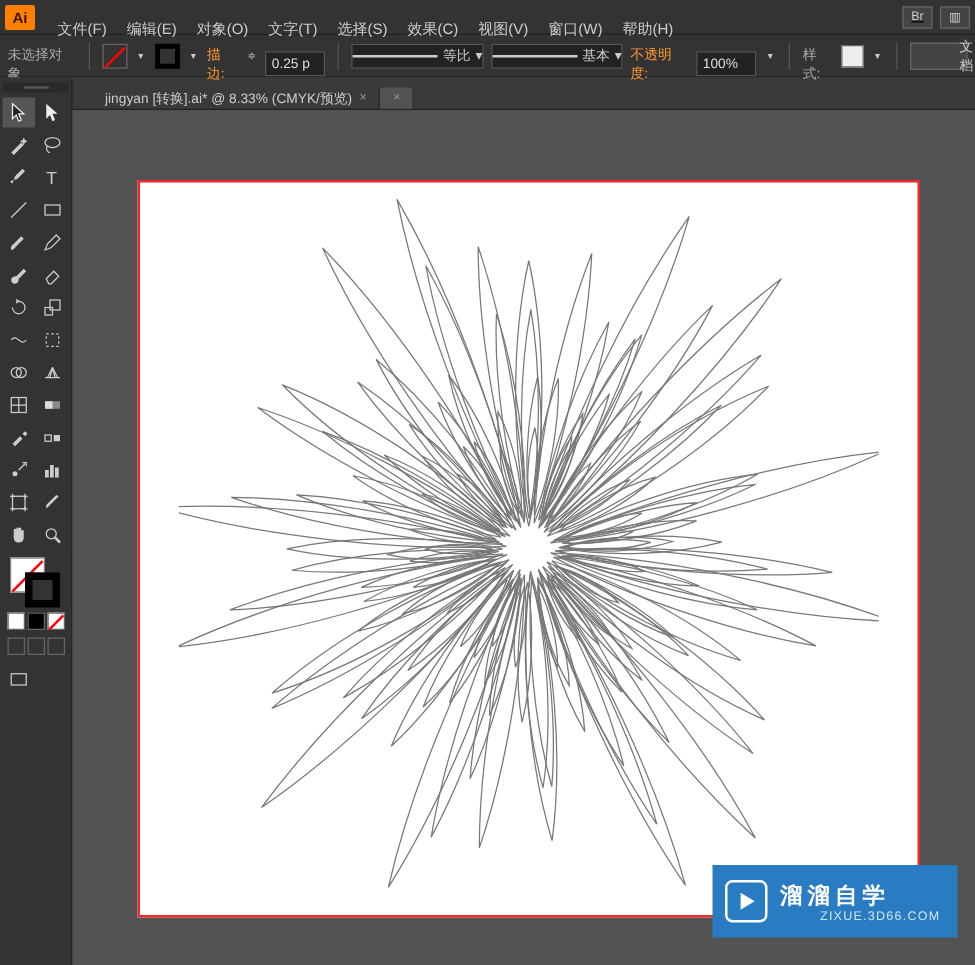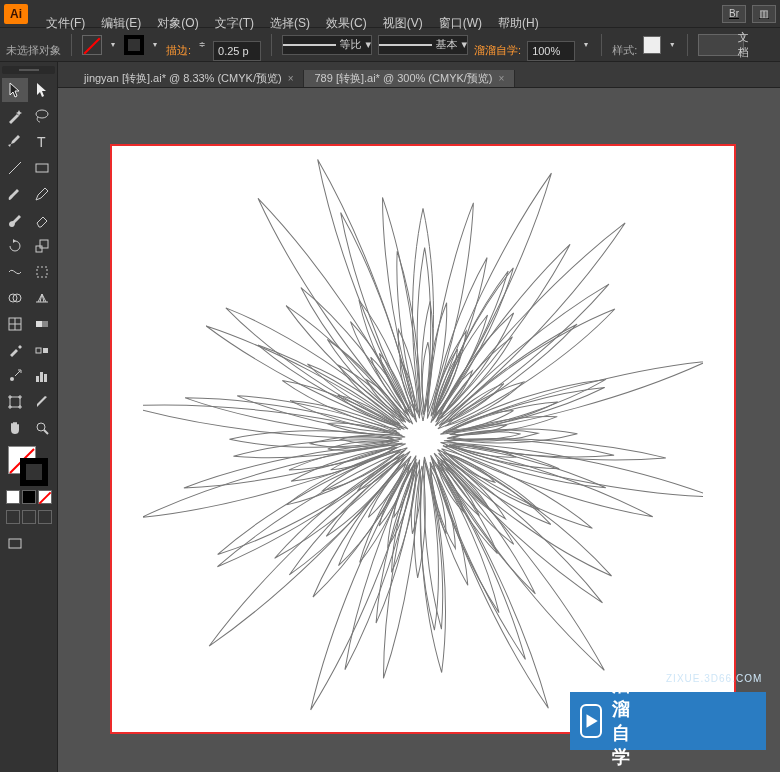--- a/index.html
+++ b/index.html
@@ -14,21 +14,21 @@
 
   
   .options-bar { height: 34px; background: #333; display: flex; align-items: center; padding: 0 6px; border-bottom: 1px solid #222; gap: 6px; }
   .opt-label { color: #aaa; font-size: 11px; margin-top: 12px; }
   .opt-label.orange { color: #ff9933; }
   .swatch { width: 20px; height: 20px; border: 1px solid #666; position: relative; }
   .swatch.none::after { content: ""; position: absolute; left: -2px; right: -2px; top: 50%; border-top: 2px solid red; transform: rotate(-45deg); }
   .swatch.black { background: #000; }
   .dropdown-arrow { width: 10px; height: 18px; display: flex; align-items: center; justify-content: center; color: #ccc; font-size: 8px; }
   .opt-input { width: 48px; height: 20px; background: #222; border: 1px solid #555; color: #ddd; font-size: 11px; padding: 0 4px; margin-top: 12px; }
-  .opt-wide { width: 90px; height: 20px; background: #222; border: 1px solid #555; display: flex; align-items: center; justify-content: center; color: #ccc; font-size: 11px; gap: 4px; }
+  .opt-wide { width: 106px; height: 20px; background: #222; border: 1px solid #555; display: flex; align-items: center; justify-content: center; color: #ccc; font-size: 11px; gap: 4px; }
   .opt-wide .line { flex: 1; height: 2px; background: #ccc; }
   .sep { width: 1px; height: 22px; background: #555; margin: 0 4px; }
   .style-swatch { width: 18px; height: 18px; background: #eee; border: 1px solid #666; }
   .doc-btn { width: 28px; height: 22px; background: #444; border: 1px solid #666; color: #ccc; font-size: 11px; display: flex; align-items: center; justify-content: center; padding-left: 44px; }
 
   
   .tabs { height: 26px; background: #3a3a3a; display: flex; align-items: flex-end; padding-left: 74px; border-bottom: 1px solid #222; }
   .tab { height: 17px; padding: 0 10px; font-size: 11px; color: #ccc; display: flex; align-items: center; gap: 6px; cursor: pointer; border-right: 1px solid #2a2a2a; justify-content: space-between; }
   .tab.active { background: #525252; }
   .tab .close { font-size: 10px; color: #999; }
@@ -56,21 +56,21 @@
 
   
   .canvas-wrap { position: absolute; left: 58px; top: 88px; right: 0; bottom: 0; background: #525252; }
   .artboard { position: absolute; left: 52px; top: 56px; width: 626px; height: 590px; background: #fff; border: 2px solid #ec2a2a; }
   .burst { position: absolute; left: 50%; top: 50%; transform: translate(-50%, -50%); }
 
   
   .watermark { position: absolute; right: 14px; bottom: 22px; width: 196px; height: 58px; background: #2a7cc2; display: flex; align-items: center; padding: 0 10px; gap: 10px; }
   .wm-icon { width: 34px; height: 34px; border: 2px solid #fff; border-radius: 6px; display: flex; align-items: center; justify-content: center; }
   .wm-icon svg { fill:#fff; }
-  .wm-text { display:flex; flex-direction:row; }
+  .wm-text { display:flex; flex-direction:column; }
   .wm-title { color:#fff; font-size:18px; font-weight:bold; letter-spacing:4px; }
   .wm-url { color:#cfe6f7; font-size:10px; letter-spacing:1px;margin-left:32px; }
 </style>
 </head>
 <body>
 
 <div class="menu-bar">
   <div class="app-logo">Ai</div>
   <div class="menu-item">文件(F)</div>
   <div class="menu-item">编辑(E)</div>
@@ -93,38 +93,37 @@
   <div class="swatch none"></div>
   <div class="dropdown-arrow">▾</div>
   <div class="swatch black" style="border:4px solid #000;background:#333"></div>
   <div class="dropdown-arrow">▾</div>
   <span class="opt-label orange">描边:</span>
   <div class="dropdown-arrow">≑</div>
   <input class="opt-input" value="0.25 p" style="">
   <div class="sep"></div>
   <div class="opt-wide"><div class="line"></div><span>等比</span>▾</div>
   <div class="opt-wide"><div class="line"></div><span>基本</span>▾</div>
-  <span class="opt-label orange">溜溜自学:</span>
+  <span class="opt-label orange">不透明度:</span>
   <input class="opt-input" value="100%" style="">
   <div class="dropdown-arrow">▾</div>
   <div class="sep"></div>
   <span class="opt-label">样式:</span>
   <div class="style-swatch"></div>
   <div class="dropdown-arrow">▾</div>
   <div class="sep"></div>
   <div class="doc-btn">文档</div>
 </div>
 
 <div class="tabs">
   <div class="tab">
     <span>jingyan [转换].ai* @ 8.33% (CMYK/预览)</span>
     <span class="close">×</span>
   </div>
   <div class="tab active">
-    <span>789 [转换].ai* @ 300% (CMYK/预览)</span>
     <span class="close">×</span>
   </div>
 </div>
 
 <div class="tool-panel">
   <div class="tool-grip"></div>
   <div class="tool-row">
     <div class="tool-btn sel">
         <svg viewBox="0 0 16 16">
           <path d="M3 1l0 12 3-3 2 5 2-1-2-5 4 0z" fill="#222" stroke="#eee"></path>

